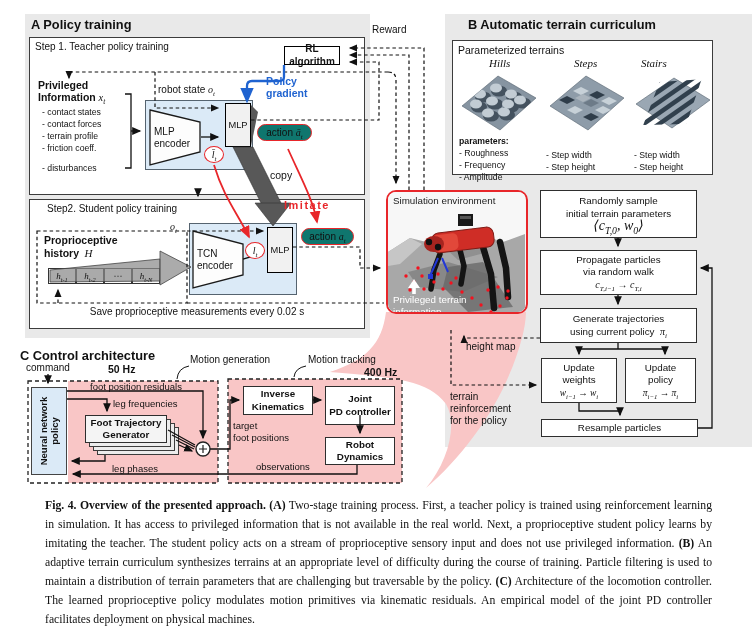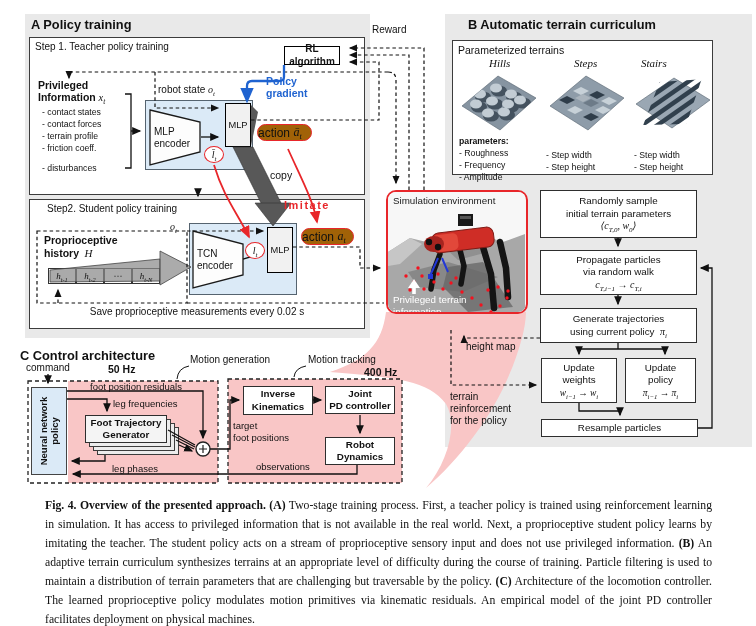--- a/index.html
+++ b/index.html
@@ -10,22 +10,22 @@
   .lbl{position:absolute;font-size:10px;line-height:12px;white-space:nowrap;z-index:40;color:#111;}
   .sm{font-size:8.7px;line-height:12px;}
   .b{font-weight:bold;}
   .ttl{position:absolute;font-size:12.8px;font-weight:bold;z-index:40;white-space:nowrap;}
   .box{position:absolute;background:#fff;border:1.5px solid #3c3c3c;z-index:10;box-sizing:border-box;}
   .fbox{position:absolute;background:#fff;border:1.4px solid #2e2e2e;z-index:10;box-sizing:border-box;
         display:flex;flex-direction:column;align-items:center;justify-content:center;
         text-align:center;font-size:9.8px;line-height:12.5px;}
   .math{font-family:"Liberation Serif","DejaVu Serif",serif;font-style:italic;}
   sub{font-size:70%;line-height:0;}
-  .pill{position:absolute;border:1.8px solid #e8262a;border-radius:10px;background:#a16207;z-index:40;
-        display:flex;align-items:center;font-size:12px;white-space:nowrap;box-sizing:border-box;}
+  .pill{position:absolute;border:1.8px solid #e8262a;border-radius:10px;background:#0f766e;z-index:40;
+        display:flex;align-items:center;justify-content:center;font-size:10px;white-space:nowrap;box-sizing:border-box;}
   .ell{position:absolute;border:1.8px solid #e8262a;border-radius:50%;background:#fff;z-index:40;
        display:flex;align-items:center;justify-content:center;box-sizing:border-box;}
   .bluebox{position:absolute;background:#dbeaf7;border:1.2px solid #55636f;z-index:10;box-sizing:border-box;}
   .cell{position:absolute;background:#fafafa;border:1px solid #333;z-index:10;box-sizing:border-box;}
   .celltxt{position:absolute;z-index:40;font-size:9px;display:flex;align-items:center;justify-content:center;}
   svg.layer{position:absolute;left:0;top:0;pointer-events:none;}
   #underlay{z-index:5;} #wires{z-index:30;}
   .simbox{position:absolute;left:386px;top:190px;width:142px;height:124px;border:2.5px solid #e8262a;
           border-radius:10px;overflow:hidden;z-index:20;box-sizing:border-box;background:#f7f7f7;}
   .simlbl{position:absolute;z-index:25;font-size:9.8px;white-space:nowrap;}
@@ -211,21 +211,21 @@
   <div class="lbl sm" style="left:459px;top:159px;">- Frequency</div>
   <div class="lbl sm" style="left:459px;top:171px;">- Amplitude</div>
   <div class="lbl sm" style="left:546px;top:149px;">- Step width</div>
   <div class="lbl sm" style="left:546px;top:161px;">- Step height</div>
   <div class="lbl sm" style="left:634px;top:149px;">- Step width</div>
   <div class="lbl sm" style="left:634px;top:161px;">- Step height</div>
 
   <div class="fbox" style="left:540px;top:190px;width:157px;height:48px;">
     <span>Randomly sample</span>
       <span>initial terrain parameters</span>
-    <span class="math" style="font-size:10px;"><span>⟨c</span><sub>T,0</sub><span>, w</span><sub>0</sub><span>⟩</span></span>
+    <span class="math" style="font-size:14px;"><span>⟨c</span><sub>T,0</sub><span>, w</span><sub>0</sub><span>⟩</span></span>
   </div>
   <div class="fbox" style="left:540px;top:250px;width:157px;height:45px;">
     <span>Propagate particles</span>
       <span>via random walk</span>
     <span class="math" style="font-size:10px;"><span>c</span><sub>T,i−1</sub><span> → c</span><sub>T,i</sub></span>
   </div>
   <div class="fbox" style="left:540px;top:308px;width:157px;height:35px;">
     <span>Generate trajectories</span>
     <span><span>using current policy</span>&nbsp;&nbsp;<span class="math" style="font-size:10px;"><span>π</span><sub>i</sub></span></span>
   </div>
@@ -326,21 +326,21 @@
       <span>Generator</span>
     </div>
 
   <div class="lbl" style="left:112px;top:463px;font-size:9.5px;">leg phases</div>
   <div class="lbl" style="left:233px;top:420px;font-size:9.5px;"><span>target</span><br><span>foot positions</span></div>
 
   <div class="fbox" style="left:243px;top:386px;width:70px;height:29px;font-weight:bold;">
       <span>Inverse</span>
       <span>Kinematics</span>
     </div>
-  <div class="fbox" style="left:325px;top:386px;width:70px;height:28px;font-weight:bold;">
+  <div class="fbox" style="left:325px;top:386px;width:70px;height:39px;font-weight:bold;">
       <span>Joint</span>
       <span>PD controller</span>
     </div>
   <div class="fbox" style="left:325px;top:437px;width:70px;height:28px;font-weight:bold;">
       <span>Robot</span>
       <span>Dynamics</span>
     </div>
   <div class="lbl" style="left:256px;top:461px;font-size:9.5px;">observations</div>
 
   <svg id="wires" class="layer" width="756" height="626">

